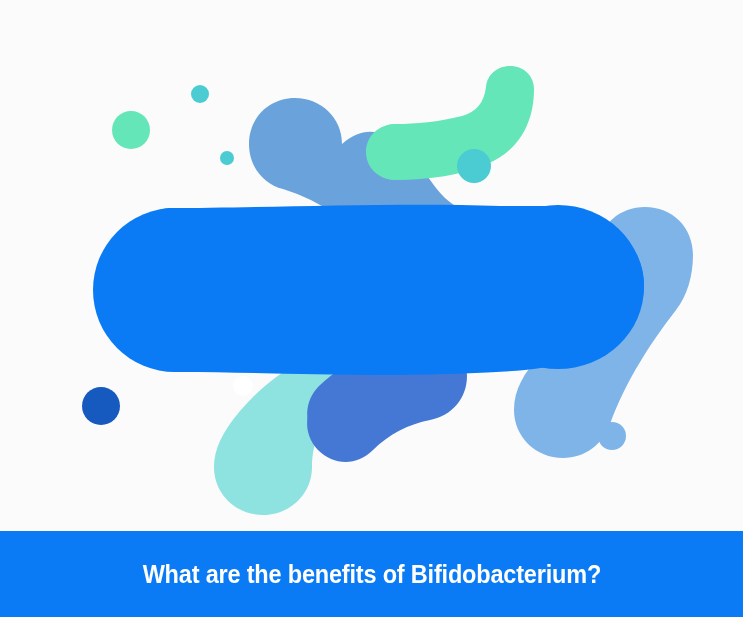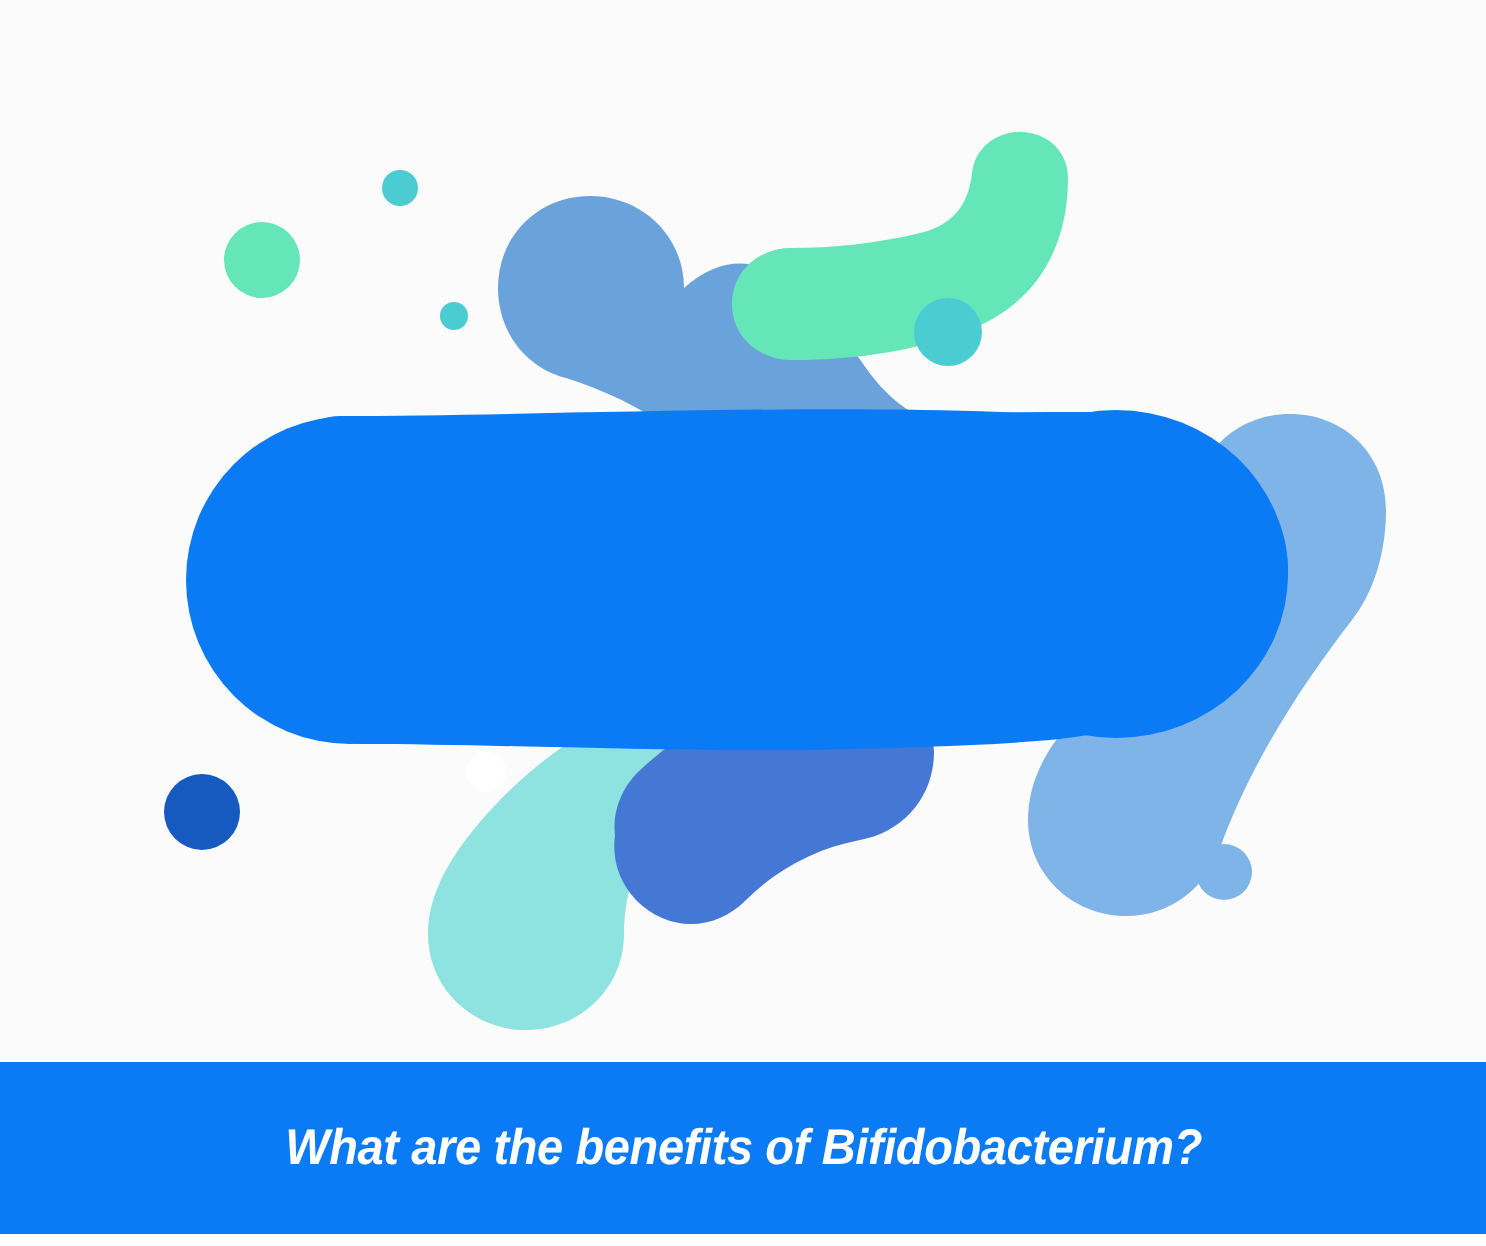--- a/index.html
+++ b/index.html
@@ -24,21 +24,20 @@
   .illustration svg { display:block; width:743px; height:531px; }
 
   .caption-bar {
     position:absolute;
     left:0; top:531px;
     width:743px; height:86px;
     background:#0b7bf5;
     display:flex;
     align-items:center;
     justify-content:center;
-    font-style:italic;
   }
   .caption-text {
     color:#ffffff;
     font-family:"Liberation Sans", sans-serif;
     font-weight:bold;
     font-size:25px;
     letter-spacing:-0.2px;
     white-space:nowrap;
     text-align:center;
     transform:scaleX(0.94);

